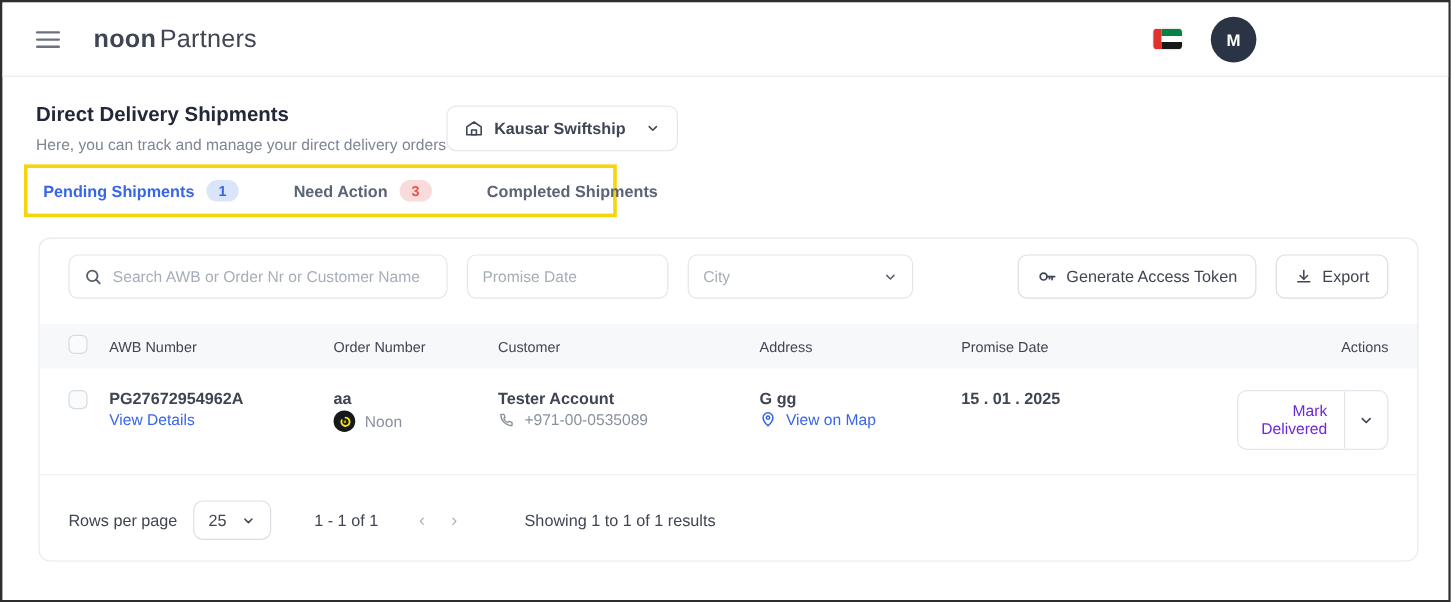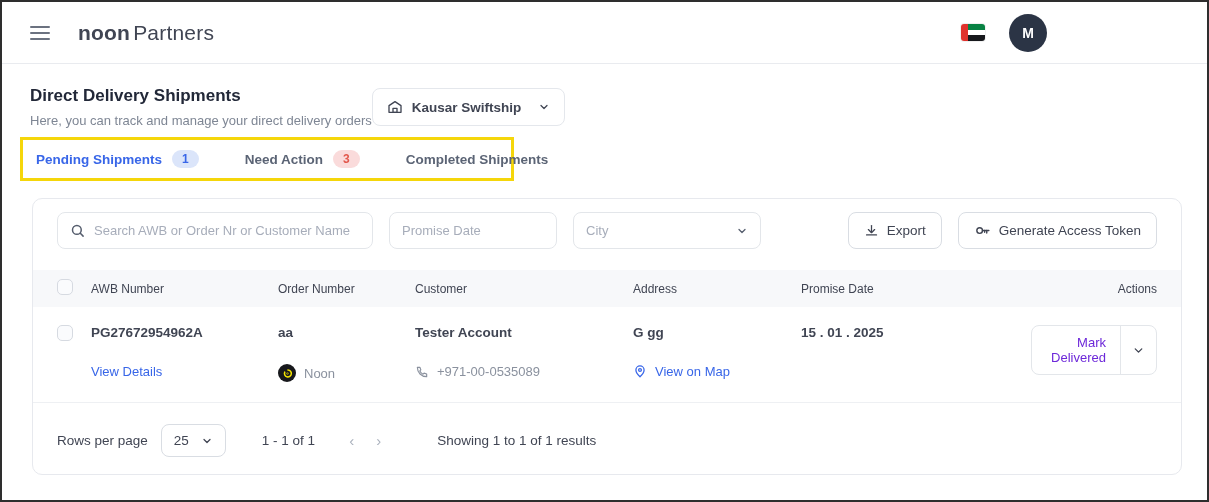--- a/index.html
+++ b/index.html
@@ -124,21 +124,21 @@
   .thead > div, .trow > div { padding-left: 2px; }
   .cell-check { padding-left: 24px !important; }
   .cell-actions { text-align: right; padding-right: 24px; }
   .checkbox {
     width: 16px; height: 16px; border-radius: 5px;
     border: 1px solid #d6dae1; background: #fafbfd;
     display: inline-block; cursor: pointer;
   }
   .trow { border-bottom: 1px solid #eef0f3; padding: 18px 0 20px 0; }
   .primary { font-size: 13.5px; font-weight: 700; color: #404553; }
-  .sub { display: flex; align-items: center; gap: 8px; margin-top: 24px; font-size: 13px; color: #8a919e; }
+  .sub { display: flex; align-items: center; gap: 8px; margin-top: 2px; font-size: 13px; color: #8a919e; }
   .link { color: #3866e8; cursor: pointer; font-size: 13px; }
   .noon-dot {
     width: 18px; height: 18px; border-radius: 50%; background: #17181c;
     display: flex; align-items: center; justify-content: center; flex: none;
   }
   .split-btn {
     display: inline-flex; align-items: stretch;
     border: 1px solid #e3e6ea; border-radius: 8px; overflow: hidden;
     background: #fff; cursor: pointer;
   }
@@ -244,35 +244,35 @@
         </svg>
       </div>
       <div class="input-box city-box">
         <span>City</span>
         <svg width="12" height="12" viewBox="0 0 24 24" fill="none" stroke="#555d6d" stroke-width="2.5" stroke-linecap="round" stroke-linejoin="round">
           <polyline points="6 9 12 15 18 9"></polyline>
         </svg>
       </div>
       <div class="spacer"></div>
       <button class="btn">
-        <svg width="15" height="15" viewBox="0 0 24 24" fill="none" stroke="#404553" stroke-width="2" stroke-linecap="round" stroke-linejoin="round">
-          <path d="M12 4 V15"></path>
-            <polyline points="7 10.5 12 15.5 17 10.5"></polyline>
-            <path d="M4 19 H20"></path>
-        </svg>
-        <span>Export</span>
-      </button>
-      <button class="btn">
         <svg width="17" height="17" viewBox="0 0 24 24" fill="none" stroke="#404553" stroke-width="2" stroke-linecap="round" stroke-linejoin="round">
           <circle cx="8" cy="12" r="4"></circle>
             <path d="M12 12 H21"></path>
             <path d="M18 12 V15.5"></path>
             <path d="M15 12 V14.5"></path>
         </svg>
         <span>Generate Access Token</span>
+      </button>
+      <button class="btn">
+        <svg width="15" height="15" viewBox="0 0 24 24" fill="none" stroke="#404553" stroke-width="2" stroke-linecap="round" stroke-linejoin="round">
+          <path d="M12 4 V15"></path>
+            <polyline points="7 10.5 12 15.5 17 10.5"></polyline>
+            <path d="M4 19 H20"></path>
+        </svg>
+        <span>Export</span>
       </button>
     </div>
 
     <div class="thead">
       <div class="cell-check"><span class="checkbox"></span></div>
       <div>AWB Number</div>
       <div>Order Number</div>
       <div>Customer</div>
       <div>Address</div>
       <div>Promise Date</div>

